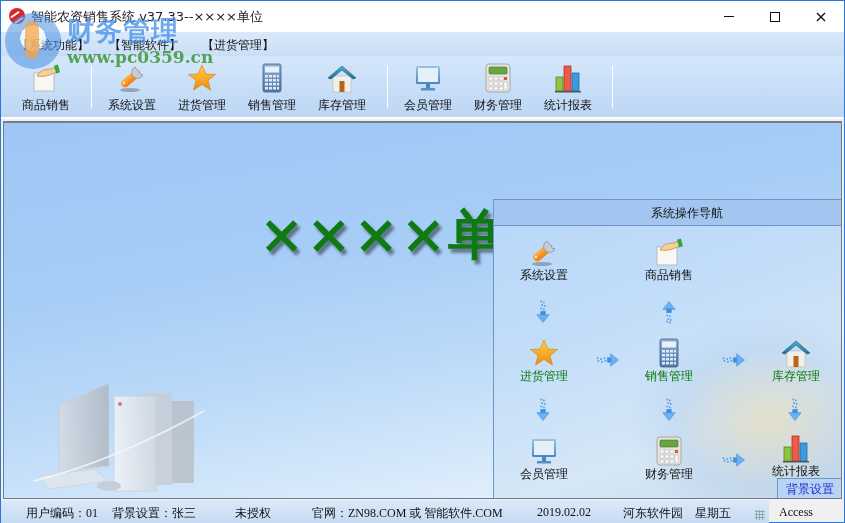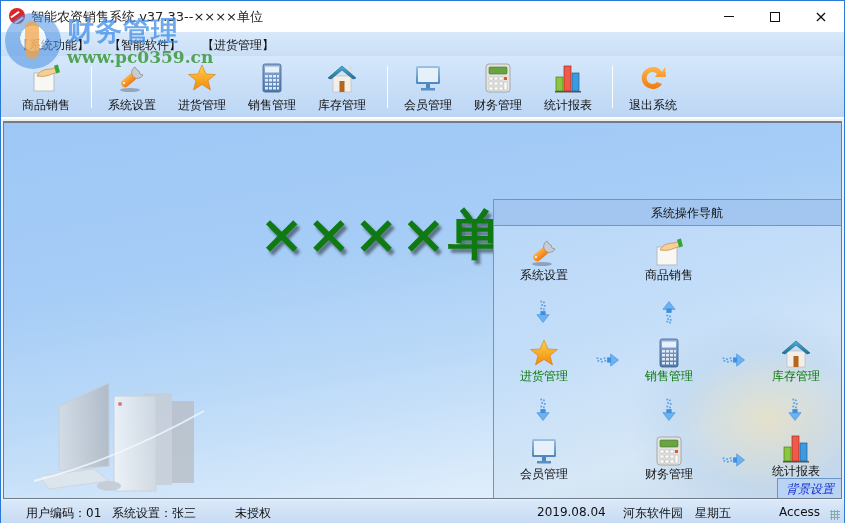--- a/index.html
+++ b/index.html
@@ -48,24 +48,24 @@
   .navpanel { position: absolute; left: 491px; top: 197px; width: 388px; height: 301px; border: 1px solid #6d96c8;
     background: linear-gradient(160deg, #b7d6f8 0%, #c4def9 40%, #d6e7f6 70%, #c9d9ea 100%); overflow: hidden; }
   .nav-header { height: 26px; background: #a3c6f0; border-bottom: 1px solid #6d96c8; text-align: center; line-height: 26px; font-size: 12px; color: #111; }
   .nav-bg-hand { position: absolute; left: 130px; top: 110px; width: 240px; height: 200px; background: radial-gradient(ellipse at 60% 55%, rgba(240,220,170,0.55) 0%, rgba(170,200,230,0.3) 45%, rgba(0,0,0,0) 70%); }
   .nav-node { position: absolute; width: 80px; text-align: center; }
   .nav-node .ico { position: absolute; left: 50%; transform: translateX(-50%); top: 0; width: 30px; height: 30px; }
   .nav-node .lbl { position: absolute; left: 0; right: 0; top: 30px; font-size: 12px; white-space: nowrap; }
   .lbl.green { color: #0b7a0b; }
   .lbl.black { color: #111; }
   .arrow { position: absolute; }
-  .bg-setting { position: absolute; left: 283px; top: 278px; width: 66px; height: 22px; border: 1px solid #6d96c8; background: #b8d3f4; color: #1a2fd0; text-align: center; line-height: 20px; font-size: 12px; font-style: italic; }
-
-  
-  .statusbar { position: absolute; left: 0; top: 499px; width: 843px; height: 23px; background: linear-gradient(#dbe9f9, #c6dbf3); }
+  .bg-setting { position: absolute; left: 283px; top: 278px; width: 66px; height: 22px; border: 1px solid #6d96c8; background: #b8d3f4; color: #1a2fd0; text-align: center; line-height: 20px; font-size: 12px; }
+
+  
+  .statusbar { position: absolute; left: 0; top: 499px; width: 768px; height: 23px; background: linear-gradient(#dbe9f9, #c6dbf3); font-family: Liberation Serif, serif; }
   .status-item { position: absolute; top: 5px; font-size: 12px; color: #111; white-space: nowrap; }
   .grip { position: absolute; right: 4px; bottom: 3px; width: 10px; height: 10px; background-image: radial-gradient(circle, #8aa 1px, transparent 1.2px); background-size: 3px 3px; }
 </style>
 </head>
 <body>
 
 <svg width="0" height="0" style="position:absolute">
   <defs>
     <linearGradient id="gOrange" x1="0" y1="0" x2="0" y2="1">
         <stop offset="0" stop-color="#ffb347"></stop>
@@ -267,26 +267,20 @@
         </svg>
       <span class="lbl">财务管理</span>
     </div>
     <div class="tool" style="left:534px">
       <svg class="ico">
           <use href="#i-chart"></use>
         </svg>
       <span class="lbl">统计报表</span>
     </div>
     <div class="tool-sep" style="left:611px"></div>
-    <div class="tool" style="left:619px">
-      <svg class="ico">
-          <use href="#i-exit"></use>
-        </svg>
-      <span class="lbl">退出系统</span>
-    </div>
   </div>
 
   <div class="main">
     <div class="banner">××××单位</div>
 
     <svg class="computer" viewBox="0 0 190 124">
       <defs>
         <linearGradient id="gScr" x1="0" y1="0" x2="1" y2="0">
             <stop offset="0" stop-color="#d8dde3"></stop>
             <stop offset="1" stop-color="#aeb5be"></stop>
@@ -392,21 +386,22 @@
   </div>
 
   <div class="watermark">
     <div class="wm-logo"></div>
     <div class="wm-title">财务管理</div>
     <div class="wm-url">www.pc0359.cn</div>
   </div>
 
   <div class="statusbar">
     <span class="status-item" style="left:25px">用户编码：01</span>
-    <span class="status-item" style="left:111px">系统设置：张三</span>
+    <span class="status-item" style="left:111px">背景设置：张三</span>
     <span class="status-item" style="left:234px">未授权</span>
-    <span class="status-item" style="left:536px">2019.08.04</span>
+    <span class="status-item" style="left:311px">官网：ZN98.COM 或 智能软件.COM</span>
+    <span class="status-item" style="left:536px">2019.02.02</span>
     <span class="status-item" style="left:622px">河东软件园</span>
     <span class="status-item" style="left:694px">星期五</span>
     <span class="status-item" style="left:778px">Access</span>
     <span class="grip"></span>
   </div>
 </div>
 
 </body></html>

